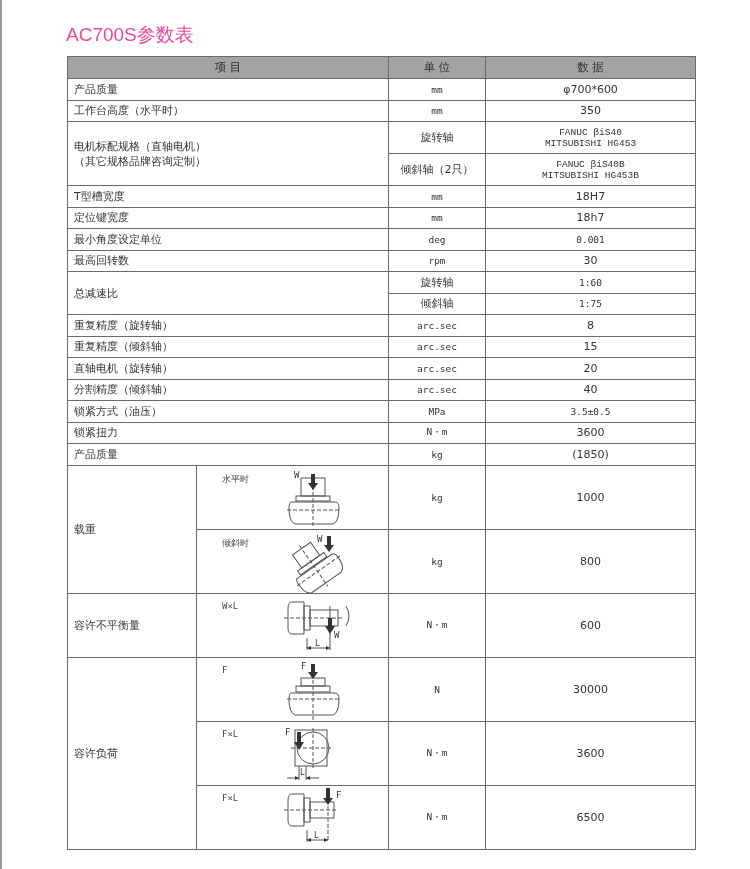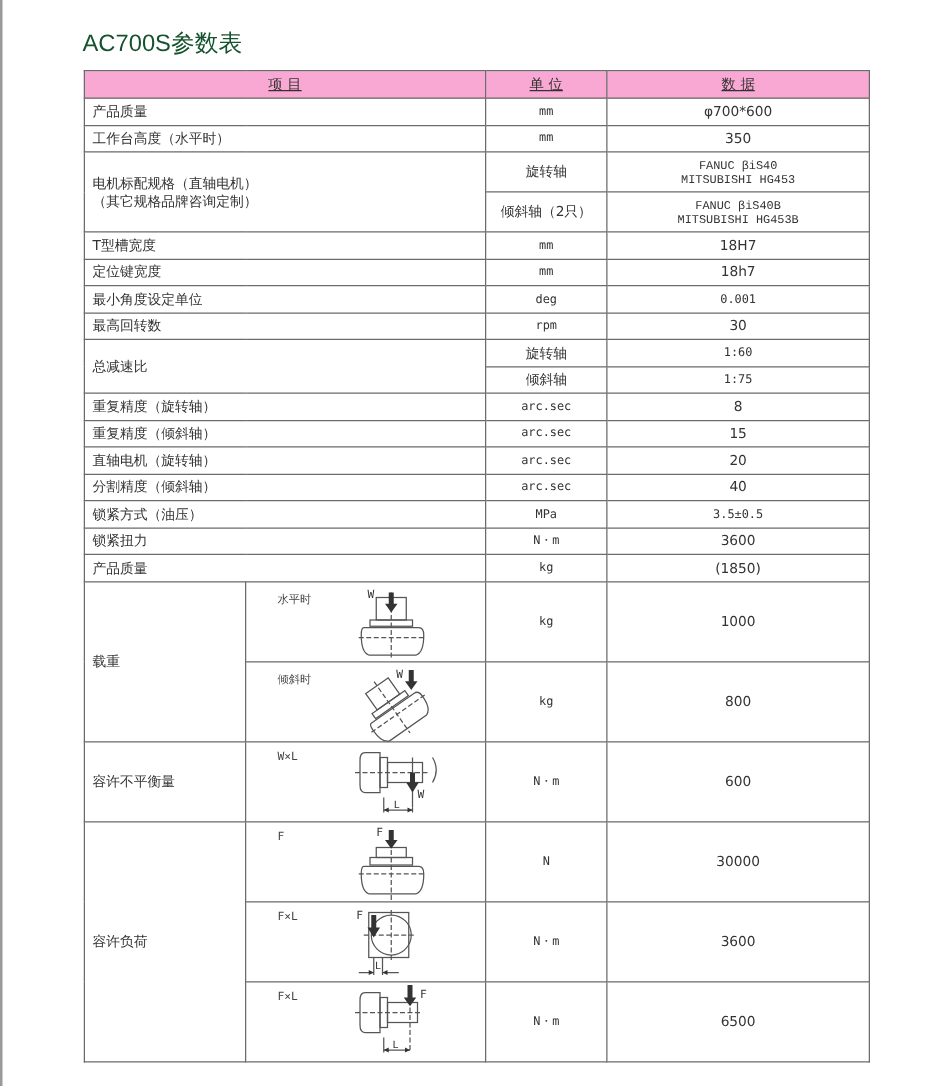--- a/index.html
+++ b/index.html
@@ -1,25 +1,25 @@
 <!DOCTYPE html>
 <html><head>
 <meta charset="utf-8">
 <style>
   html, body { margin:0; padding:0; background:#ffffff; }
   body { width:750px; height:869px; position:relative; overflow:hidden;
          font-family:"DejaVu Sans", "Liberation Sans", sans-serif; color:#333; }
   .page-edge { position:absolute; left:0; top:0; width:2px; height:869px; background:#9a9a9a; }
-  .title { position:absolute; left:66px; top:22px; font-size:19px; color:#14532d; letter-spacing:0px;
+  .title { position:absolute; left:66px; top:22px; font-size:19px; color:#ec4899; letter-spacing:0px;
            font-family:"Liberation Sans", "DejaVu Sans", sans-serif;text-align:right; }
   table.spec { position:absolute; left:67px; top:56px; width:628px; border-collapse:collapse;
                table-layout:fixed; font-size:11px; }
   table.spec td, table.spec th { border:1.5px solid #6b6b6b; padding:0 6px; color:#333;
                font-weight:normal; vertical-align:middle; }
-  table.spec th { background:#f9a8d4; height:21px; font-size:11.5px;text-decoration:underline; }
+  table.spec th { background:#a3a3a3; height:21px; font-size:11.5px; }
   td.item { text-align:left; }
   td.c { text-align:center; }
   .unit { font-family:"DejaVu Sans Mono", "Liberation Mono", monospace; font-size:9.5px;margin-top:24px; }
   .mono { font-family:"DejaVu Sans Mono", "Liberation Mono", monospace; font-size:9.5px; }
   tr.r { height:21.5px; }
   tr.r2 { height:32px; }
   tr.img { height:64px; }
   td.fig { position:relative; padding:0; }
   .fig-label { position:absolute; left:25px; top:7px; font-size:9px; color:#444; }
   .fig-svg { position:absolute; top:0; }

